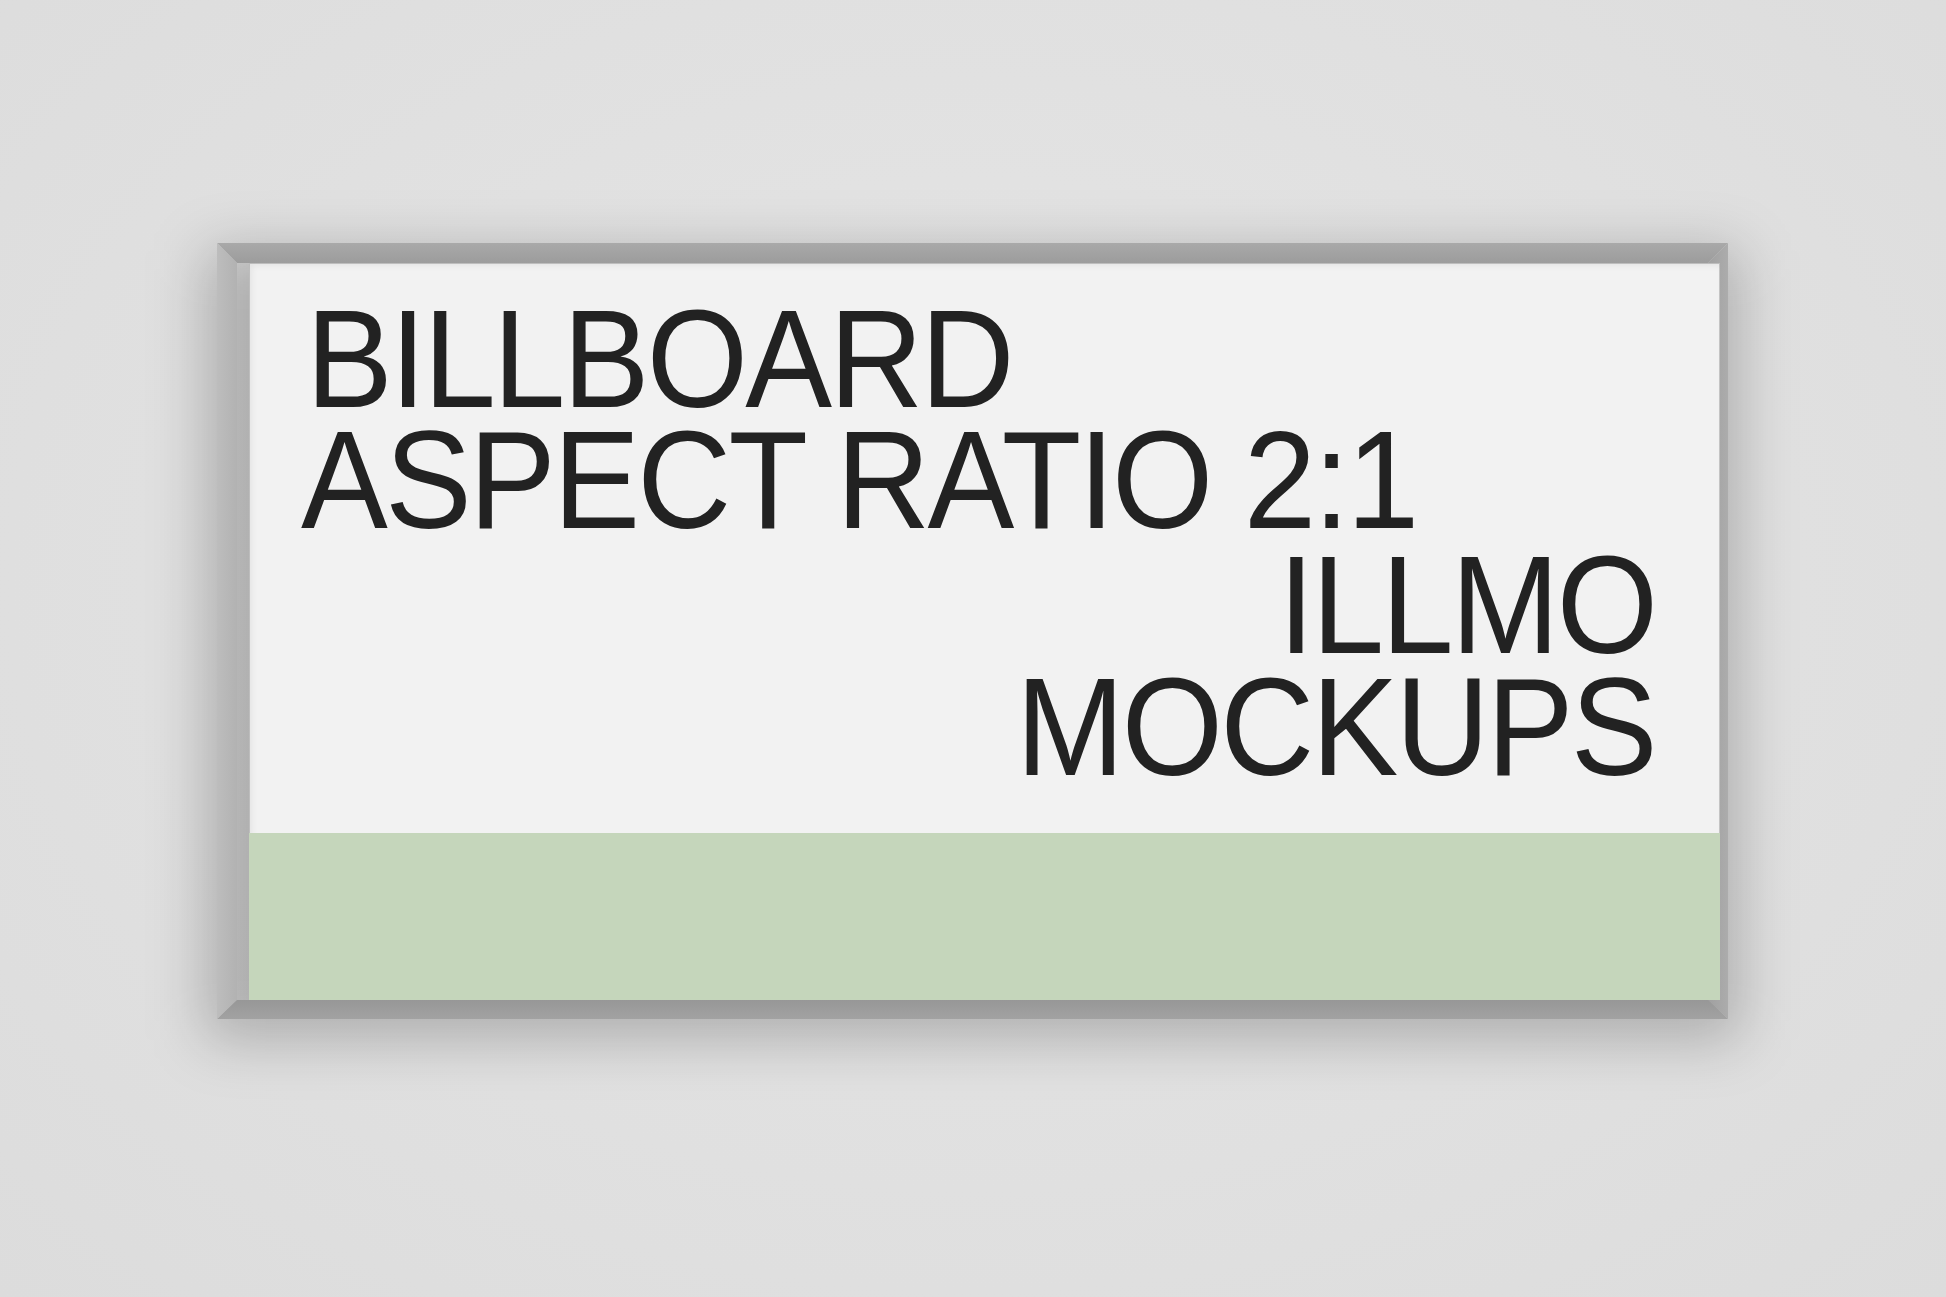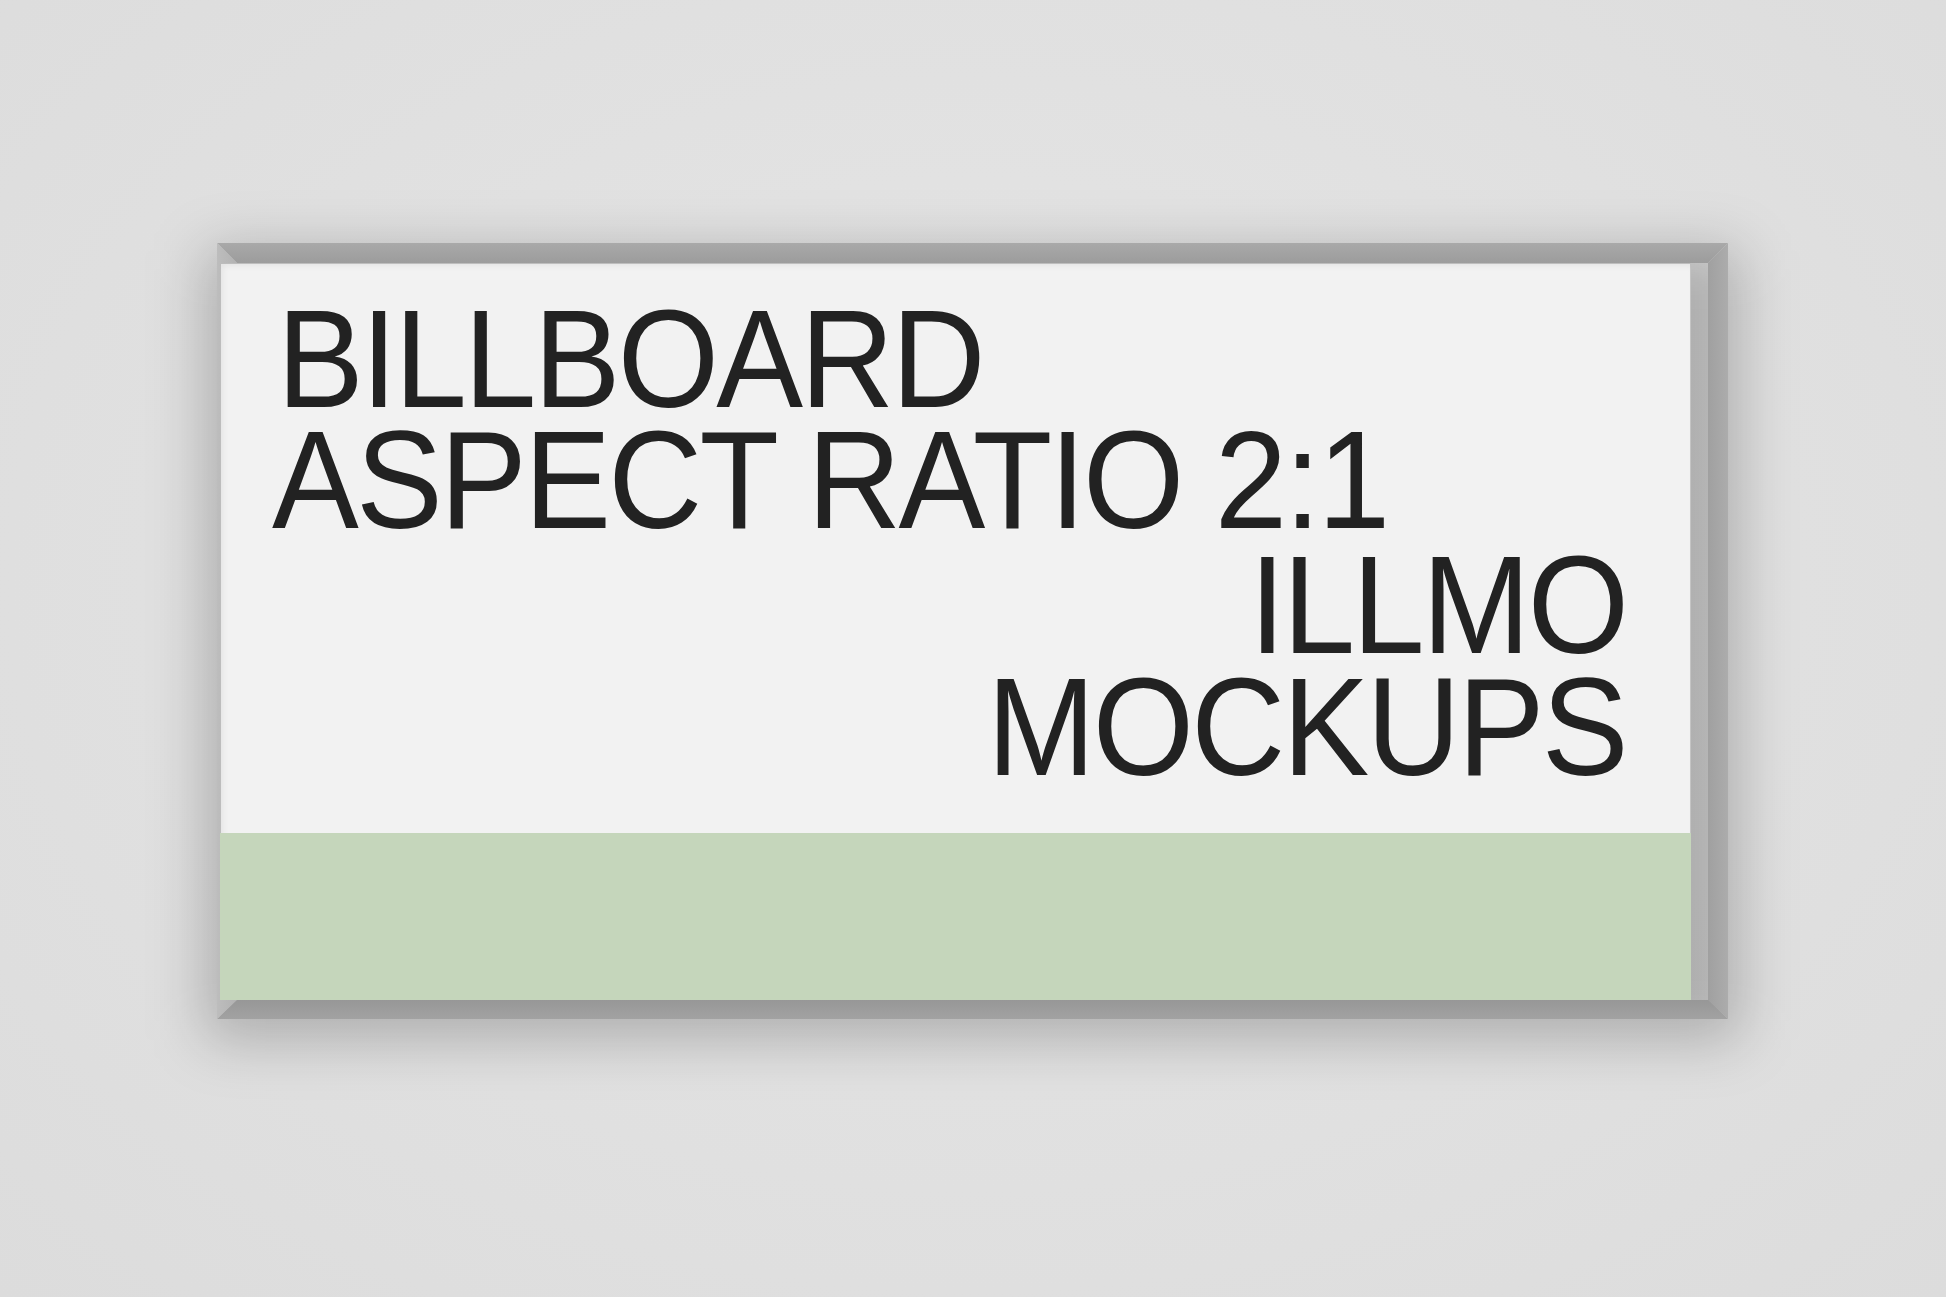--- a/index.html
+++ b/index.html
@@ -55,21 +55,21 @@
     background: linear-gradient(90deg, #bdbdbd, #b2b2b2);
     clip-path: polygon(0 0, 100% 20px, 100% calc(100% - 19px), 0 100%);
   }
   .frame-right {
     right: 0; top: 0; width: 20px; height: 776px;
     background: linear-gradient(90deg, #a0a0a0, #acacac);
     clip-path: polygon(0 20px, 100% 0, 100% 100%, 0 calc(100% - 19px));
   }
   .poster {
     position: absolute;
-    left: 220px;
+    left: 249px;
     top: 263px;
     width: 1471px;
     height: 737px;
     background: #f2f2f2;
     overflow: hidden;
     box-shadow: inset 0 0 0 1px rgba(0,0,0,0.18), inset 3px 3px 6px rgba(0,0,0,0.06);
   }
   .band {
     position: absolute;
     left: 0;

